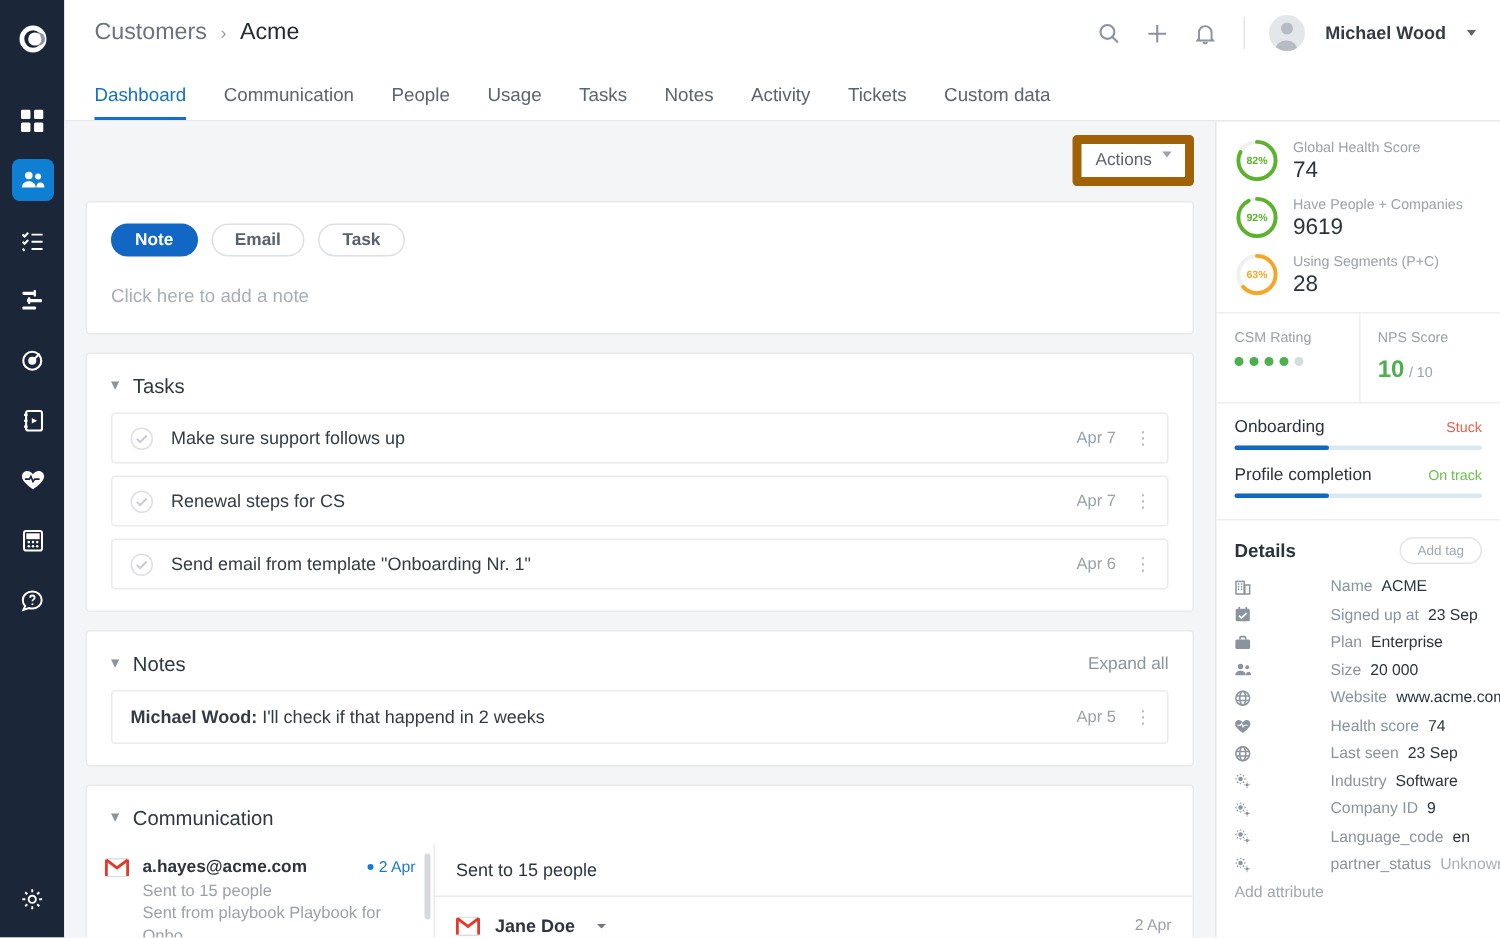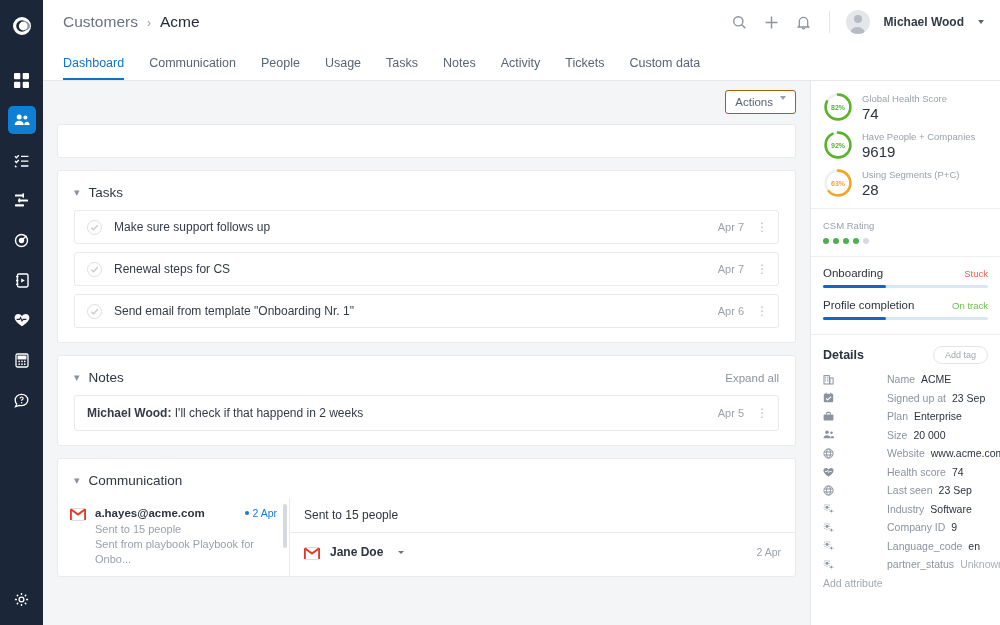--- a/index.html
+++ b/index.html
@@ -67,21 +67,21 @@
   .tab.active { color: #1271c4; border-bottom-color: #1271c4; font-weight: normal;}
 
   
   .bodysplit { flex: 1 1 auto; display: flex; min-height: 0; background: #f4f5f7; }
   .center {
     flex: 1 1 auto; min-width: 0; overflow: hidden; padding: 12px 14px 0 14px;
     background: #f4f5f7;
   }
   .actionsbar { display:flex; justify-content:flex-end; padding: 8px 14px 0 0; background:#f4f5f7;}
   .actions-btn {
-    border: 1px solid #a16207; background: #fff; border-radius: 3px;
+    border: 6px solid #a16207; background: #fff; border-radius: 3px;
     font-size: 11.5px; color: #5b646f; padding: 5px 9px; display:flex; align-items:flex-start; gap:7px;
   }
   .actions-caret { width:0;height:0;border-left:3.5px solid transparent;border-right:3.5px solid transparent;border-top:4px solid #9aa1ab;}
 
   .card {
     background: #fff; border: 1px solid #e8eaed; border-radius: 3px; margin-bottom: 12px;
   }
   
   .composer { padding: 14px 16px 18px 16px; }
   .pills { display: flex; gap: 9px; }
@@ -355,20 +355,26 @@
       <div class="center" style="padding-top:0;">
         <div class="actionsbar" style="padding-right:0;padding-top:9px;padding-bottom:10px;">
           <button class="actions-btn">
             <span>Actions</span>
             <span class="actions-caret"></span>
           </button>
         </div>
 
         <div class="card">
           <div class="composer">
+            <div class="pills" id="pills">
+                <button class="pill active">Note</button>
+                <button class="pill">Email</button>
+                <button class="pill">Task</button>
+              </div>
+            <div class="composer-ph">Click here to add a note</div>
           </div>
         </div>
 
         <div class="card">
           <div class="sec-head">
             <span class="chev">▾</span>
             <span class="sec-title">Tasks</span>
           </div>
           <div class="sec-body" id="tasks-rows">
               <div class="row">
@@ -515,20 +521,27 @@
           <div class="rs-col">
             <div class="rs-col-label">CSM Rating</div>
             <div class="dots" id="csm-dots">
                 <span class="dot" style="background: rgb(76, 175, 80);"></span>
                 <span class="dot" style="background: rgb(76, 175, 80);"></span>
                 <span class="dot" style="background: rgb(76, 175, 80);"></span>
                 <span class="dot" style="background: rgb(76, 175, 80);"></span>
                 <span class="dot off"></span>
               </div>
           </div>
+          <div class="rs-col">
+            <div class="rs-col-label">NPS Score</div>
+            <div class="nps">
+              <span class="nps-val">10</span>
+              <span class="nps-max">/ 10</span>
+            </div>
+          </div>
         </div>
 
         <div class="prog-block" id="progress">
             <div class="prog">
               <span class="prog-top">
                 <span class="prog-name">Onboarding</span>
                 <span class="prog-status" style="color:#e8614d">Stuck</span>
               </span>
               <span class="prog-track" style="display:block">
                 <span class="prog-fill" style="display:block;width:38%"></span>

